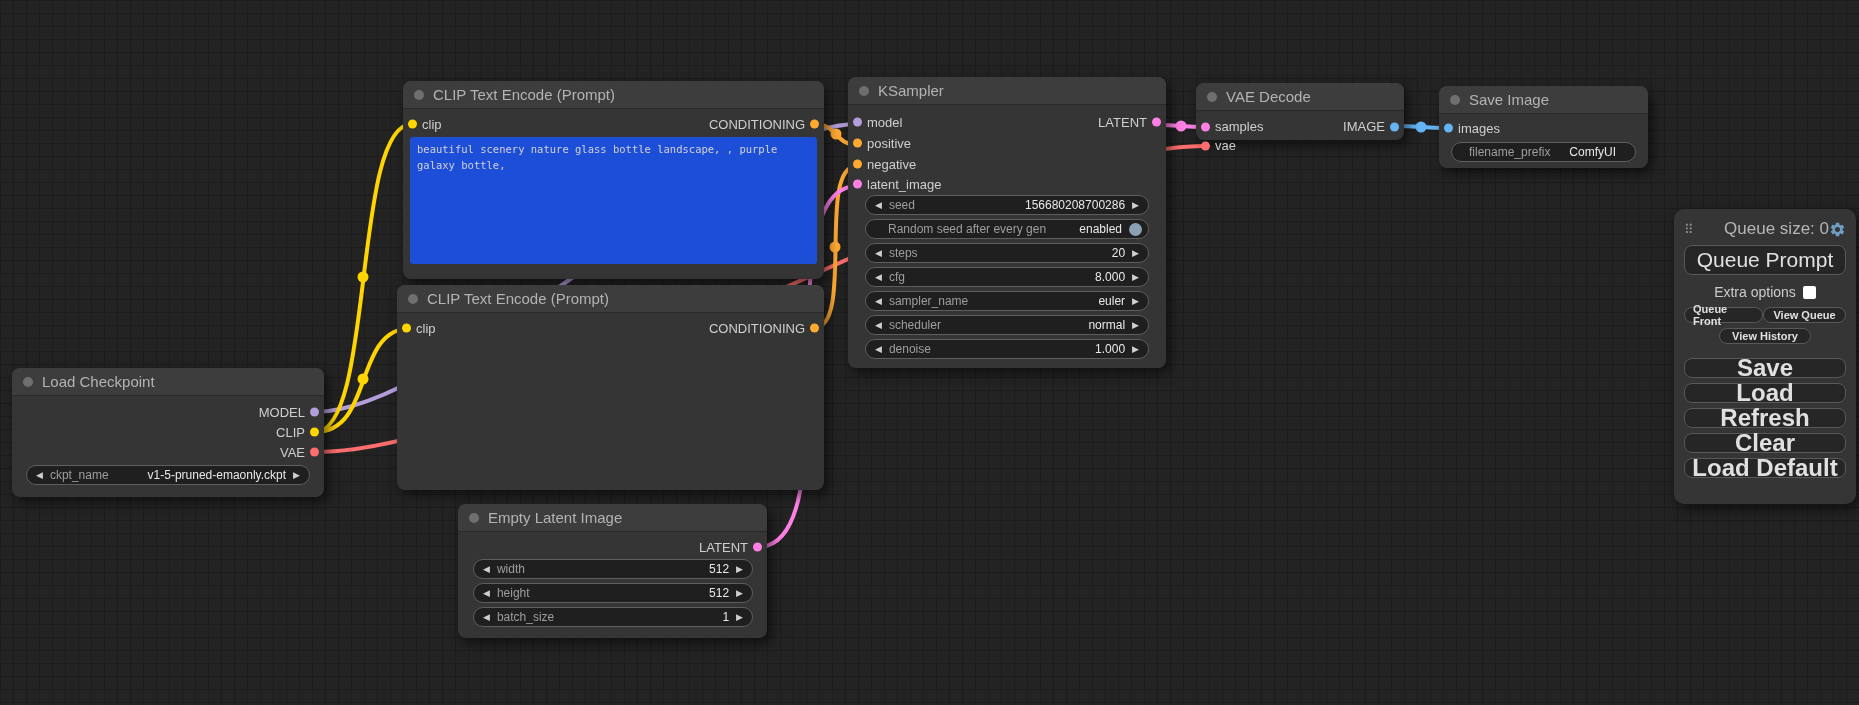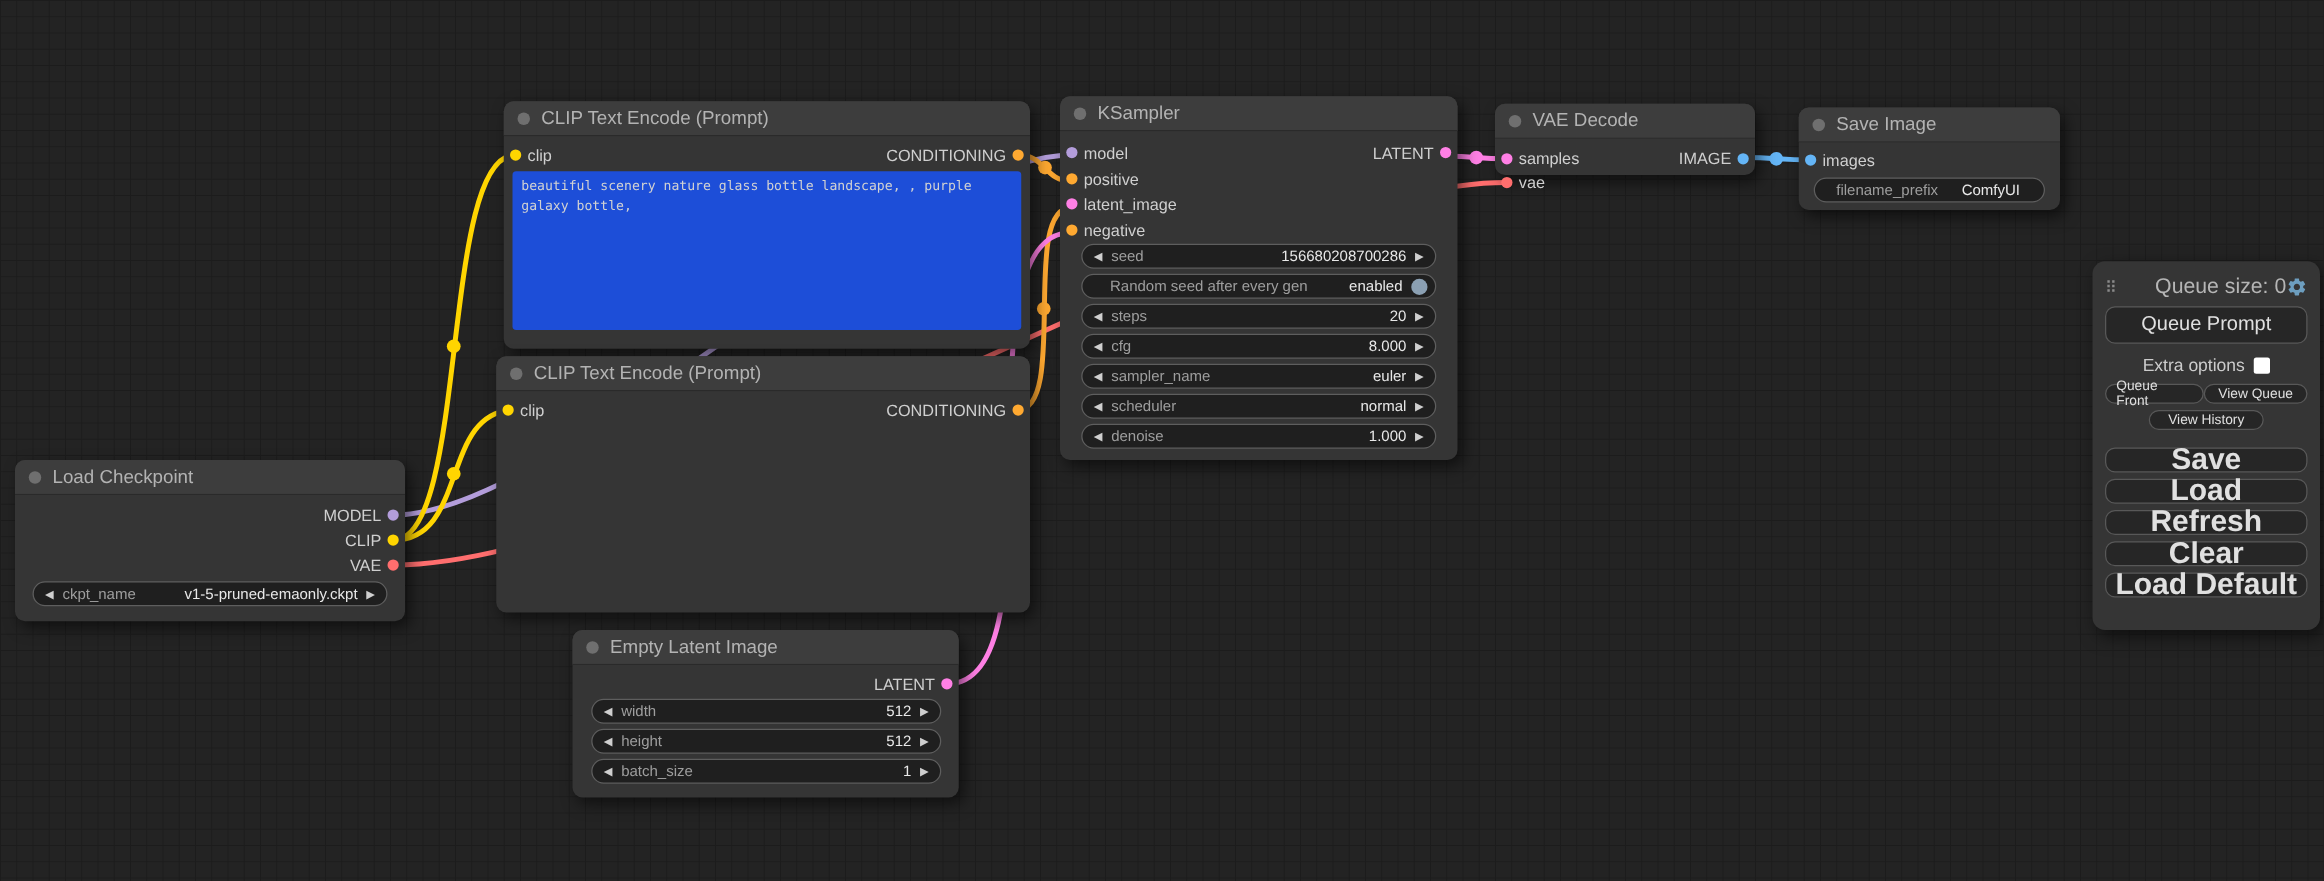--- a/index.html
+++ b/index.html
@@ -40,26 +40,26 @@
   
   .qpanel{position:absolute;z-index:10;left:1674px;top:209px;width:182px;height:295px;
     background:#353535;border-radius:10px;box-shadow:4px 5px 14px rgba(0,0,0,.55);
     padding:10px;box-sizing:border-box;}
   .q-head{height:20px;display:flex;align-items:center;}
   .q-drag{color:#8a8a8a;font-size:13px;flex:none;cursor:grab;}
   .q-size{flex:1;text-align:right;color:#b5b5b5;font-size:17px;}
   .q-gear{flex:none;width:17px;height:17px;}
   .qbtn{background:#262626;border:1px solid #585858;border-radius:8px;color:#e0e0e0;
     display:flex;align-items:center;justify-content:center;box-sizing:border-box;cursor:pointer;}
-  .q-prompt{margin-top:6px;height:30px;font-size:16px;width:100%;}
+  .q-prompt{margin-top:6px;height:30px;font-size:21px;width:100%;}
   .q-extra{margin-top:9px;height:16px;display:flex;align-items:center;justify-content:center;gap:7px;}
   .q-extra-label{color:#cccccc;font-size:14px;}
   .q-check{width:13px;height:13px;background:#ffffff;border-radius:2px;cursor:pointer;}
   .q-smallrow{margin-top:7px;display:flex;justify-content:space-between;}
-  .q-small{height:16px;font-size:11px;border-radius:9px;padding:0 8px;}
+  .q-small{height:16px;font-size:11px;border-radius:9px;padding:0 8px;font-weight:bold;}
   .q-s1{width:80px;} .q-s2{width:84px;}
   .q-history{margin-top:5px;display:flex;justify-content:center;}
   .q-s3{width:92px;}
   .q-action{height:20px;font-size:24px;width:100%;margin-top:5px;font-weight:bold;}
   .q-action.first{margin-top:14px;}
 </style>
 </head>
 <body>
 
 <div class="canvas">
@@ -149,27 +149,27 @@
     </div>
     <div style="height:7px;"></div>
     <div class="port-row port-in">
       <span class="port-dot pd-l c-model"></span>
       <span class="port-label">model</span>
     </div>
     <div class="port-row port-in" style="margin-top:1px;">
       <span class="port-dot pd-l c-cond"></span>
       <span class="port-label">positive</span>
     </div>
+    <div class="port-row port-in" style="margin-top:1px;">
+      <span class="port-dot pd-l c-cond"></span>
+      <span class="port-label">negative</span>
+    </div>
     <div class="port-row port-in">
       <span class="port-dot pd-l c-latent"></span>
       <span class="port-label">latent_image</span>
-    </div>
-    <div class="port-row port-in" style="margin-top:1px;">
-      <span class="port-dot pd-l c-cond"></span>
-      <span class="port-label">negative</span>
     </div>
     <div class="port-row port-out" style="position:absolute;top:35px;right:0;width:140px;">
       <span class="port-label">LATENT</span>
       <span class="port-dot pd-r c-latent"></span>
     </div>
     <div style="position:absolute;left:17px;top:118px;width:284px;">
       <div class="widget">
         <span class="w-arrow">◀</span>
         <span class="w-label">seed</span>
         <span class="w-value">156680208700286</span>

